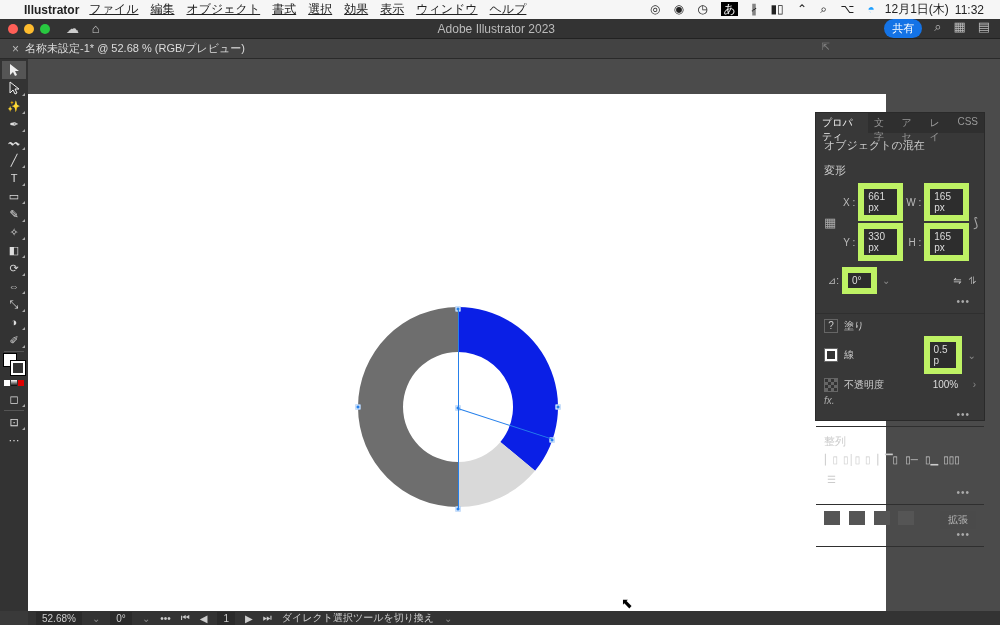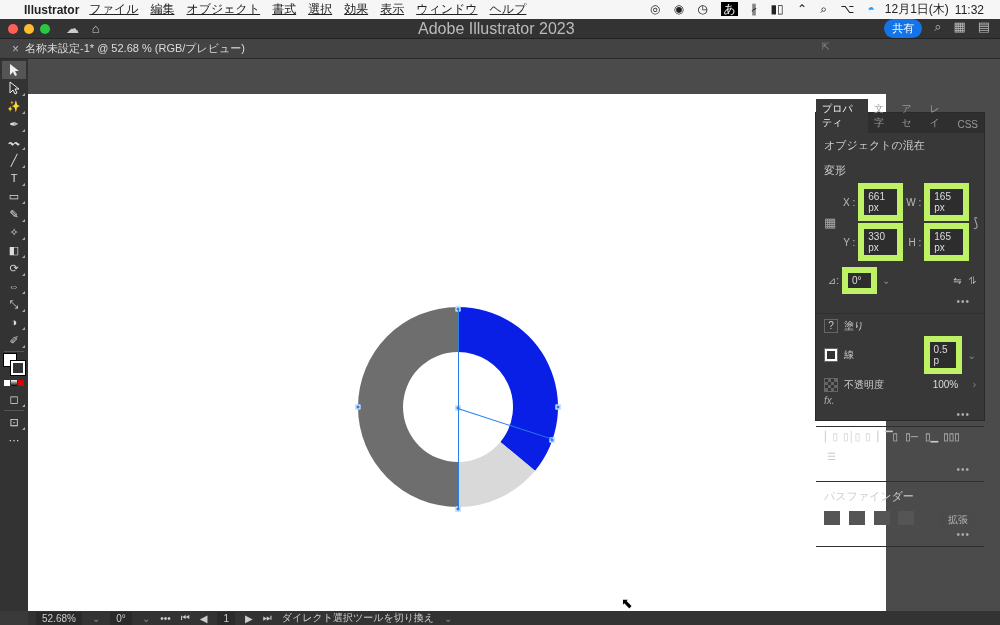--- a/index.html
+++ b/index.html
@@ -15,21 +15,21 @@
   .mac-menubar .date { margin-left: 10px; }
   .mac-menubar .time { margin-left: 6px; }
 
   
   .app-bar { height: 20px; background: #333; display: flex; align-items: center; border-bottom: 1px solid #222; }
   .traffic { display: flex; gap: 6px; margin-left: 8px; margin-right: 10px; }
   .traffic span { width: 10px; height: 10px; border-radius: 50%; display: block; }
   .tl-red { background: #ff5f57; } .tl-yellow { background: #febc2e; } .tl-green { background: #28c840; }
   .app-bar .home-icons { margin-left: 6px; color: #ccc; font-size: 13px; }
   .app-bar .home-icons span { margin-right: 9px; }
-  .app-bar .title { flex: 1; text-align: center; color: #bbb; font-size: 16px; }
+  .app-bar .title { flex: 1; text-align: center; color: #bbb; font-size: 12px; }
   .app-bar .right-controls { display: flex; align-items: flex-start; gap: 12px; margin-right: 10px; }
   .share-btn { background: #1473e6; color: #fff; padding: 2px 8px; border-radius: 10px; font-size: 11px; }
   .top-icon { color: #bbb; font-size: 13px; }
 
   
   .doc-tab-bar { height: 20px; background: #434343; display: flex; align-items: center; border-bottom: 1px solid #2a2a2a; position: relative; }
   .doc-tab { padding: 3px 12px; color: #ddd; display: flex; align-items: center; gap: 6px; font-size: 11px; }
   .doc-tab .x { color: #bbb; font-size: 12px; }
   .pin { position: absolute; right: 170px; top: 2px; color: #888; font-size: 10px; }
 
@@ -53,21 +53,21 @@
   .artboard { position: absolute; left: 0; top: 35px; width: 858px; height: 535px; background: #fff; }
 
   
   .donut { position: absolute; left: 330px; top: 213px; }
   .sel-point { position: absolute; width: 5px; height: 5px; background: #2680eb; border: 1px solid #fff; transform: translate(-50%, -50%); }
   .sel-line { position: absolute; background: #2680eb; height: 1px; transform-origin: 0 0; }
   .cursor { position: absolute; left: 593px; top: 501px; font-size: 14px; color: #000; }
 
   
   .props { position: absolute; right: 15px; top: 53px; width: 170px; bottom: 190px; background: #383838; border: 1px solid #2a2a2a; font-size: 10px; }
-  .props .tabs { display: flex; background: #2f2f2f; height: 20px; align-items: flex-end; }
+  .props .tabs { display: flex; background: #2f2f2f; height: 20px; align-items: flex-start; }
   .props .tab { padding: 3px 6px; color: #999; font-size: 10px; }
   .props .tab.active { color: #eee; background: #383838; }
   .section-header { padding: 5px 8px 3px 8px; color: #ccc; font-size: 11px; }
   .section { padding: 2px 8px 6px 8px; border-bottom: 1px solid #2f2f2f; position:relative;}
   .menu-dots { text-align: right; color: #aaa; letter-spacing: 1px; padding-right: 6px; }
 
   .xf-row { display: flex; align-items: center; gap: 3px; margin: 2px 0; }
   .xf-label { width: 15px; color: #bbb; text-align: right; font-size: 10px; }
   .xf-val { background: #2d2d2d; color: #ddd; padding: 2px 4px; font-size: 10px; width: 45px; border: 6px solid #bef264; }
   .xf-icon { width: 18px; color:#aaa; font-size:13px;}
@@ -282,35 +282,35 @@
         <span class="xf-val" style="width:38px;background:transparent;border:none">100%</span>
         <span style="color:#888">›</span>
       </div>
       <div class="appearance-row">
         <span style="font-style:italic;color:#aaa">fx.</span>
       </div>
       <div class="menu-dots">•••</div>
     </div>
 
     <div class="section">
+      <div class="section-header" style="padding-left:0">整列</div>
       <div class="align-icons">
         <span>▏▯</span>
         <span>▯│▯</span>
         <span>▯▕</span>
         <span>▔▯</span>
         <span>▯─</span>
         <span>▯▁</span>
         <span>▯▯▯</span>
         <span>☰</span>
       </div>
       <div class="menu-dots">•••</div>
     </div>
 
     <div class="section">
-      <div class="section-header" style="padding-left:0">パスファインダー</div>
       <div>
         <span class="pf-btn">拡張</span>
         <div class="pf-icons" style="margin-top:4px">
           <span></span>
           <span></span>
           <span></span>
           <span></span>
         </div>
       </div>
       <div class="menu-dots" style="clear:both">•••</div>

